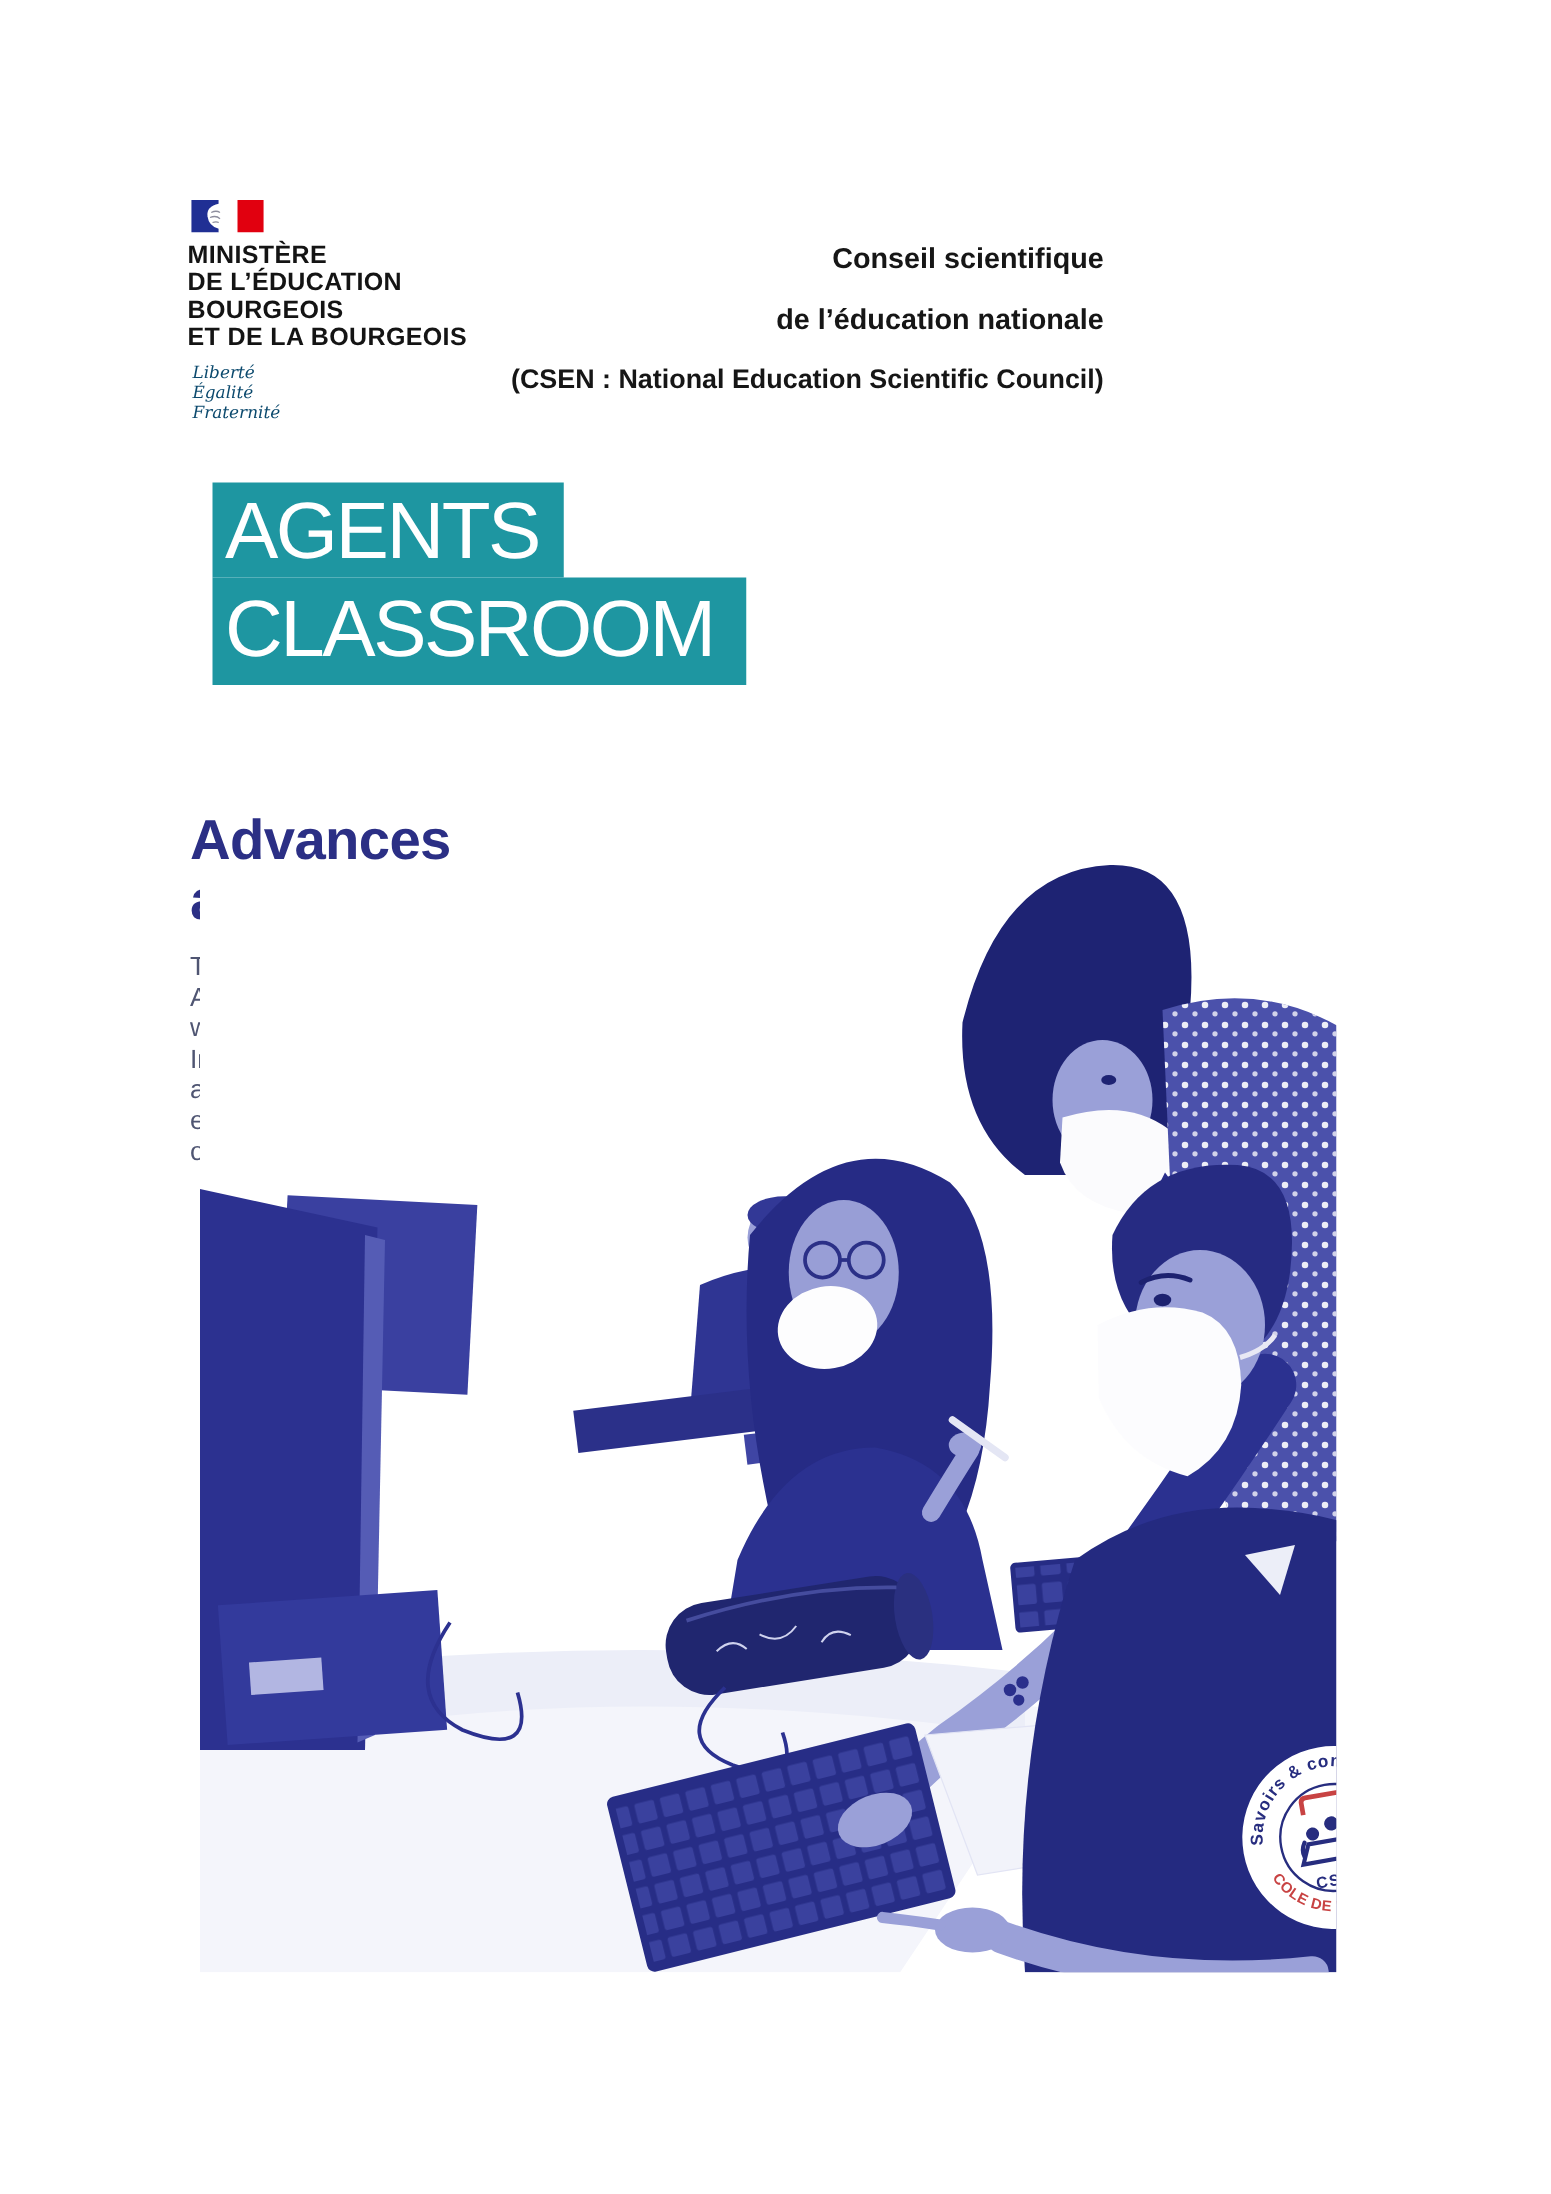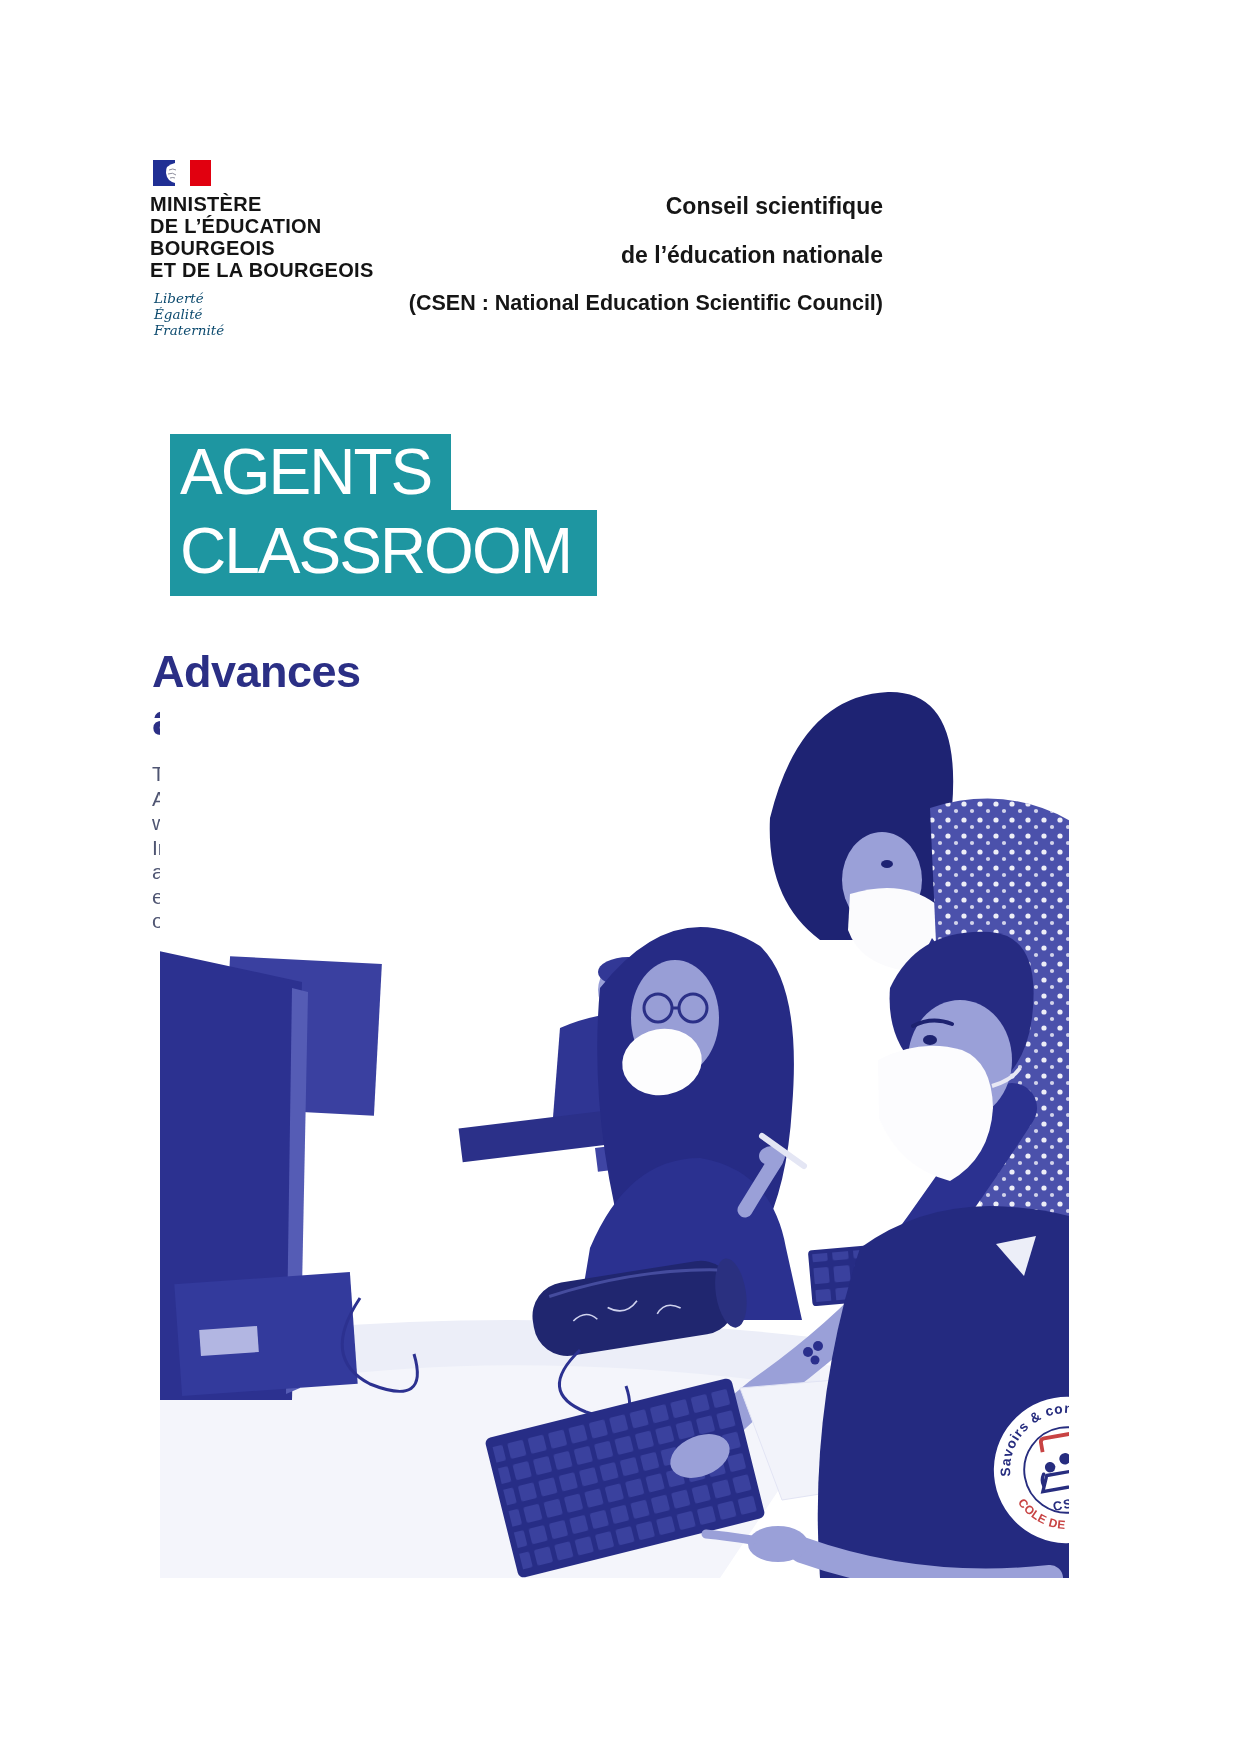--- a/index.html
+++ b/index.html
@@ -10,21 +10,21 @@
   
   .ministry{position:absolute;left:150px;top:160px;}
   .flag{display:block;margin:0 0 7px 3px;}
   .ministry-name div{font-weight:700;font-size:20px;line-height:22px;letter-spacing:.3px;color:#141414;}
   .motto{margin:9px 0 0 4px;font-family:"DejaVu Serif",serif;font-style:italic;font-size:13.5px;line-height:16px;color:#0c4a6e;}
   
   .header-right{position:absolute;top:194px;right:186px;text-align:right;color:#161616;}
   .header-right .b{font-weight:700;font-size:23px;line-height:24px;margin-bottom:25px;}
   .header-right .r{font-weight:700;font-size:21.5px;line-height:23px;}
   
-  .title{position:absolute;left:170px;top:386px;margin-top:48px;}
+  .title{position:absolute;left:170px;top:386px;}
   .tblock{display:table;background:#1e96a1;color:#ffffff;font-size:64px;line-height:64px;
           font-weight:400;letter-spacing:-2px;white-space:nowrap;}
   .tblock.b1{padding:6px 20px 6px 10px;}
   .tblock.b2{padding:15px 22px 15px 10px;}
   .tblock.b3{padding:9px 26px 13px 10px;}
   
   .subtitle{position:absolute;left:152px;top:648px;font-weight:700;font-size:45px;line-height:48px;
             letter-spacing:-.5px;color:#2b2f85;}
   
   .credits{position:absolute;left:152px;top:762px;font-size:21px;line-height:24.5px;color:#4f5572;}

